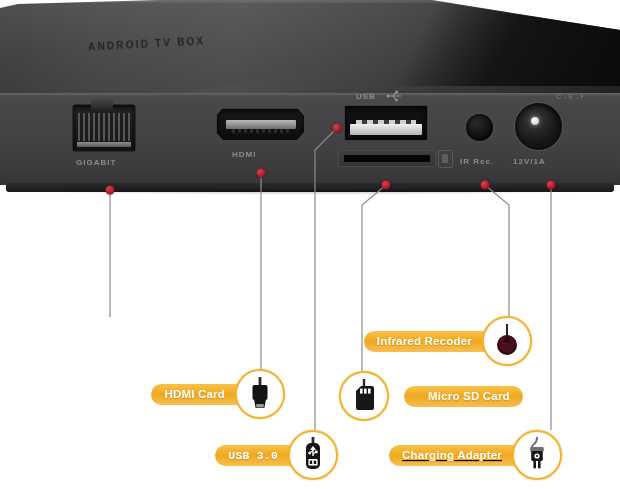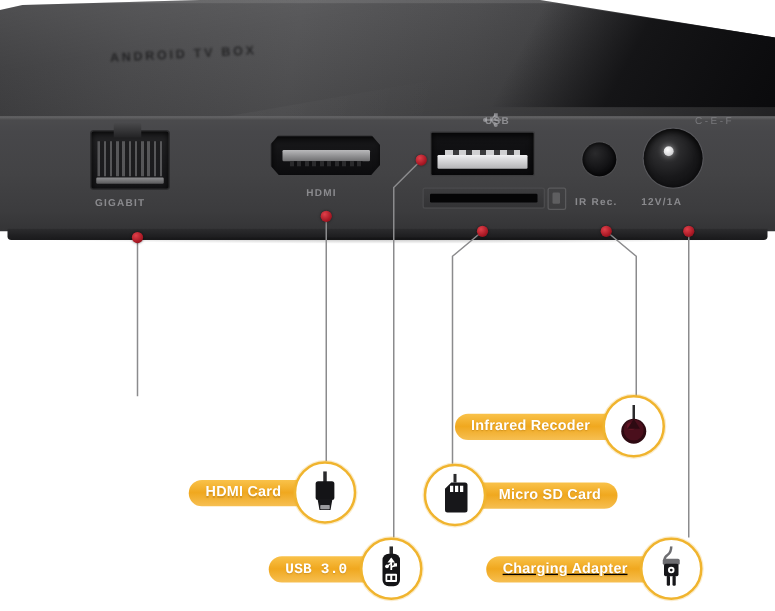--- a/index.html
+++ b/index.html
@@ -209,23 +209,23 @@
     <div class="rj45">
       <div class="rj45-tab"></div>
       <div class="rj45-inner"></div>
       <div class="rj45-floor"></div>
     </div>
     <div class="port-label" style="left:76px;top:158px;">GIGABIT</div>
 
     <div class="hdmi">
       <div class="hdmi-tongue"></div>
     </div>
-    <div class="port-label" style="left:232px;top:150px;margin-left:13px;">HDMI</div>
-
-    <div class="port-label" style="left:356px;top:92px;margin-left:32px;">USB</div>
+    <div class="port-label" style="left:232px;top:150px;">HDMI</div>
+
+    <div class="port-label" style="left:356px;top:92px;">USB</div>
     <svg class="ico" style="position:absolute;left:386px;top:90px;" width="18" height="12" viewBox="0 0 18 12">
       <g stroke="rgba(168,168,172,.7)" stroke-width="1.1" fill="none">
         <line x1="2" y1="6" x2="15" y2="6"></line>
         <line x1="7" y1="6" x2="10" y2="2"></line>
         <line x1="7" y1="6" x2="10" y2="10"></line>
       </g>
       <circle cx="2" cy="6" r="1.6" fill="rgba(168,168,172,.7)"></circle>
       <rect x="9.2" y="0.6" width="3" height="3" fill="rgba(168,168,172,.7)"></rect>
       <circle cx="10.6" cy="10" r="1.6" fill="rgba(168,168,172,.7)"></circle>
     </svg>
@@ -292,21 +292,21 @@
           <path d="M9.6 16 l3.4 -2.4 M17 15 l-4 1.6" stroke="#ffffff" stroke-width="1.1" fill="none"></path>
         </g>
         <rect x="8.4" y="22" width="9.2" height="6.6" rx="0.8" fill="#ffffff"></rect>
         <rect x="9.8" y="23.6" width="2.4" height="3.4" fill="#141417"></rect>
         <rect x="13.8" y="23.6" width="2.4" height="3.4" fill="#141417"></rect>
       </svg>
     </div>
     <div class="pill">USB 3.0</div>
   </div>
 
-  <div class="callout" id="c-sd" style="left: 339px; top: 371px;">
+  <div class="callout" id="c-sd" style="left: 339px; top: 371px; gap: 29px;">
     <div class="icon-ring">
       <svg class="ico" width="28" height="34" viewBox="0 0 28 34">
         <rect x="12.8" y="0" width="2.4" height="7" fill="#2a2a2c"></rect>
         <path d="M6 12 l5 -5 h11 a2 2 0 0 1 2 2 v20 a2 2 0 0 1 -2 2 h-14 a2 2 0 0 1 -2 -2 z" fill="#17171a"></path>
         <rect x="10" y="9.6" width="2.6" height="5" fill="#ffffff"></rect>
         <rect x="14" y="9.6" width="2.6" height="5" fill="#ffffff"></rect>
         <rect x="18" y="9.6" width="2.6" height="5" fill="#ffffff"></rect>
       </svg>
     </div>
     <div class="pill">Micro SD Card</div>

